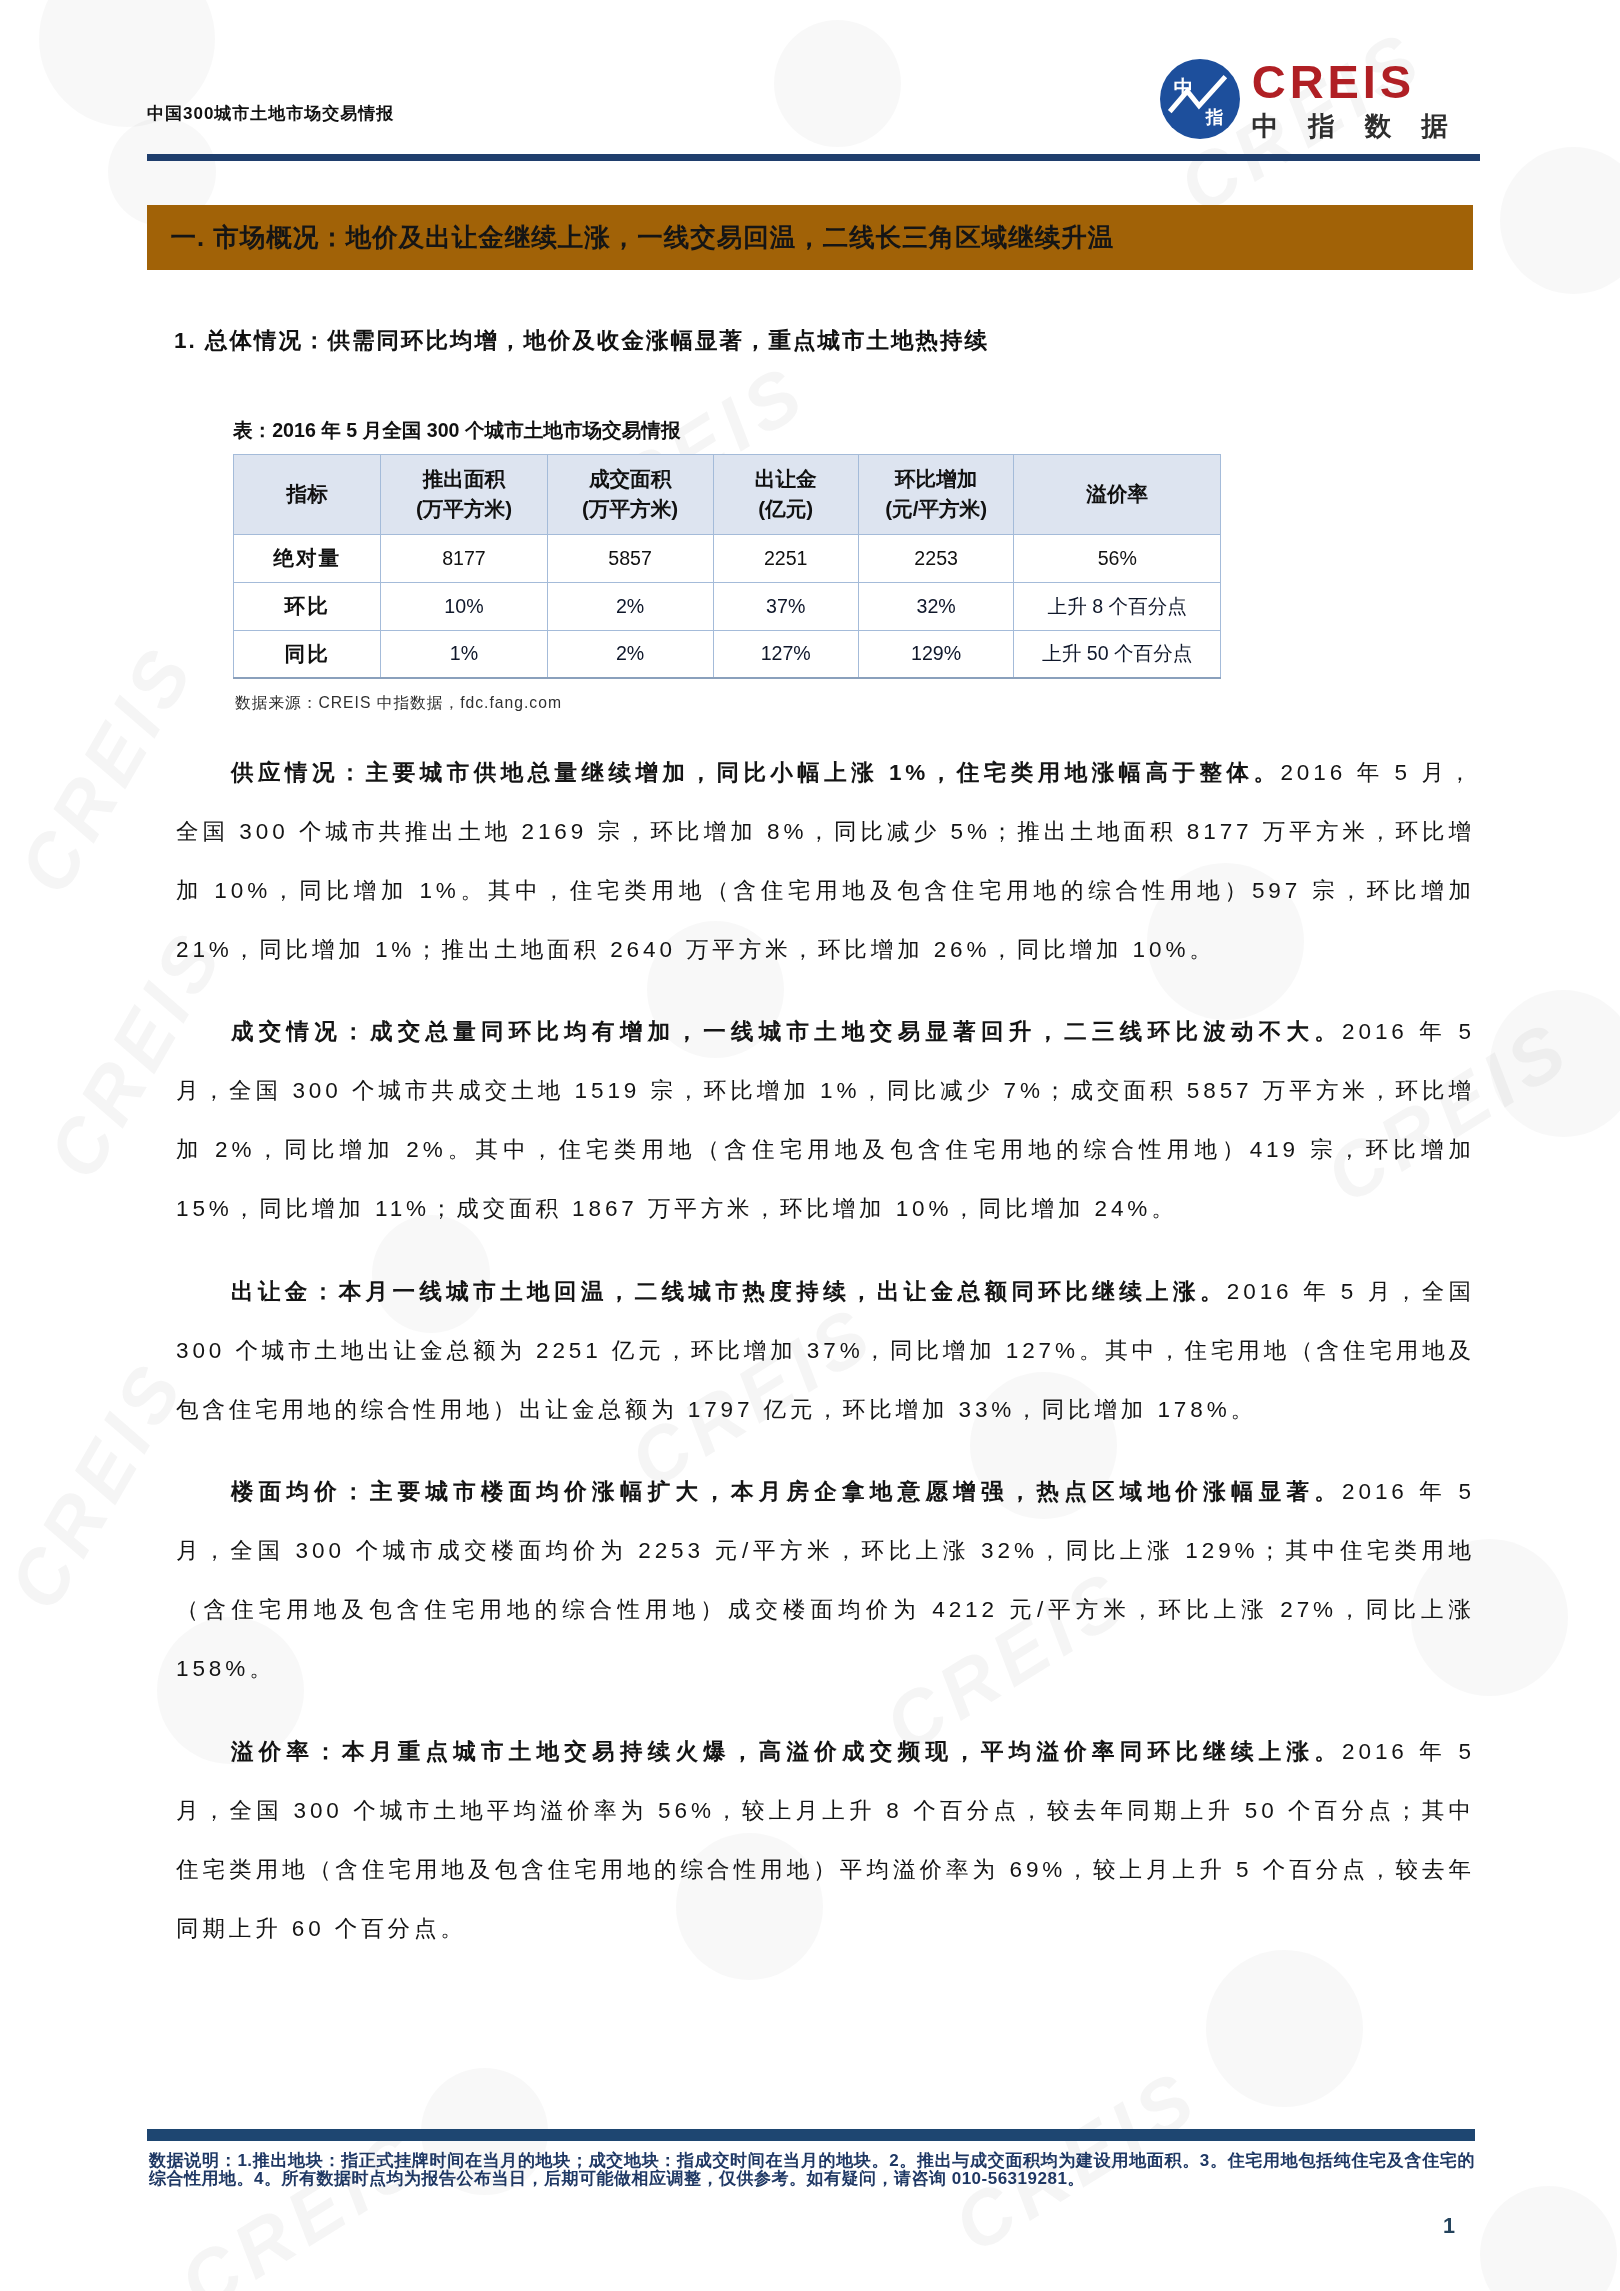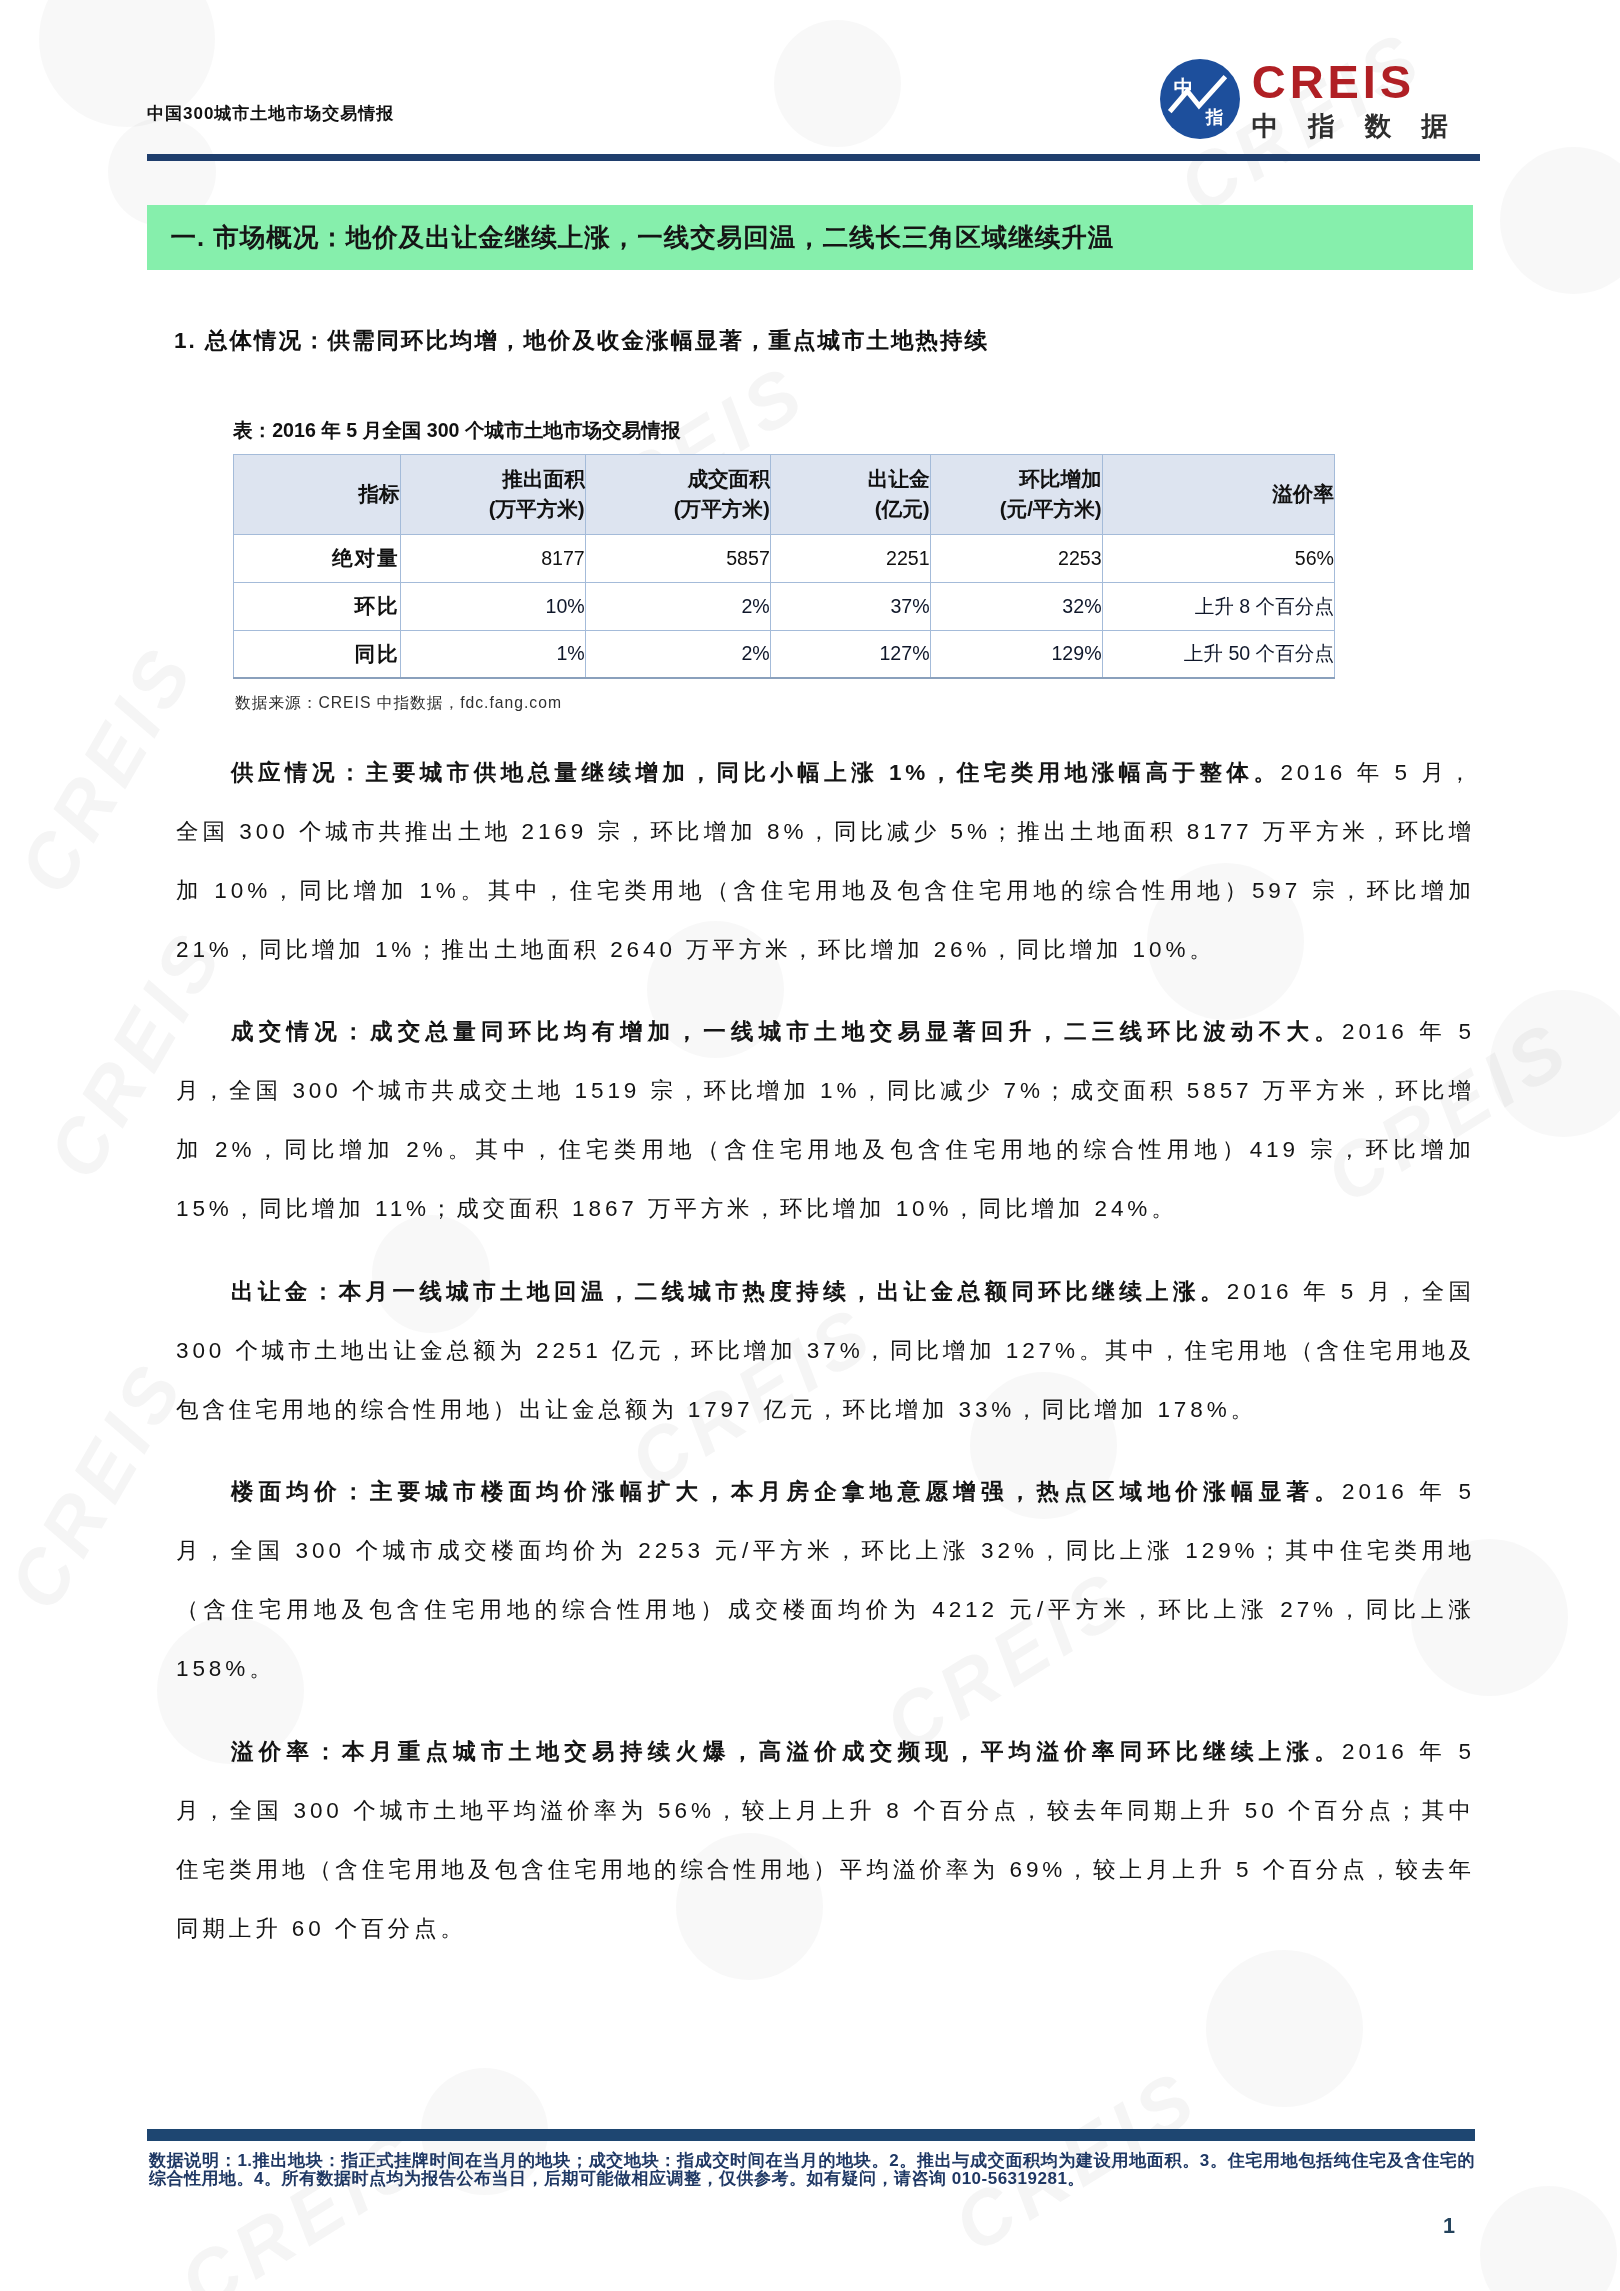--- a/index.html
+++ b/index.html
@@ -38,40 +38,40 @@
     letter-spacing: 3.9px; line-height: 45px;
   }
   .logo-sub {
     font-size: 26.5px; font-weight: bold; color: #2e2e2e;
     letter-spacing: 30px; margin-right: -30px; margin-top: 3.9px; white-space: nowrap;
   }
 
   
   .banner {
     margin: 44px 147px 0 147px;
-    background: #86efac;
+    background: #a16207;
     height: 65px; line-height: 65px;
     padding-left: 23.5px;
     font-size: 25.5px; font-weight: bold; color: #151515;
     letter-spacing: 1px;
   }
 
   .subsection {
     margin: 55px 147px 0 174px;
     font-size: 22.5px; font-weight: bold; color: #111;
     letter-spacing: 2px;
   }
 
   
   .tbl-caption { margin: 61px 147px 0 233px; font-size: 19.6px; font-weight: bold; color: #111; }
   table.tbl {
     margin: 9.8px 0 0 233px;
-    width: 1102px;
+    width: 988px;
     border-collapse: collapse;
-    text-align: right;
+    text-align: center;
     border-bottom: 2.9px solid #8aa0bc;
   }
   .tbl th, .tbl td { border: 1px solid #a4bbd9; }
   .tbl thead th {
     background: #dde4f0;
     font-size: 20.6px; font-weight: bold;
     height: 80px; line-height: 30px;
     white-space: pre-line; color: #111;
   }
   .tbl tbody td { height: 48px; font-size: 19.6px; color: #111; background: #fff; }

